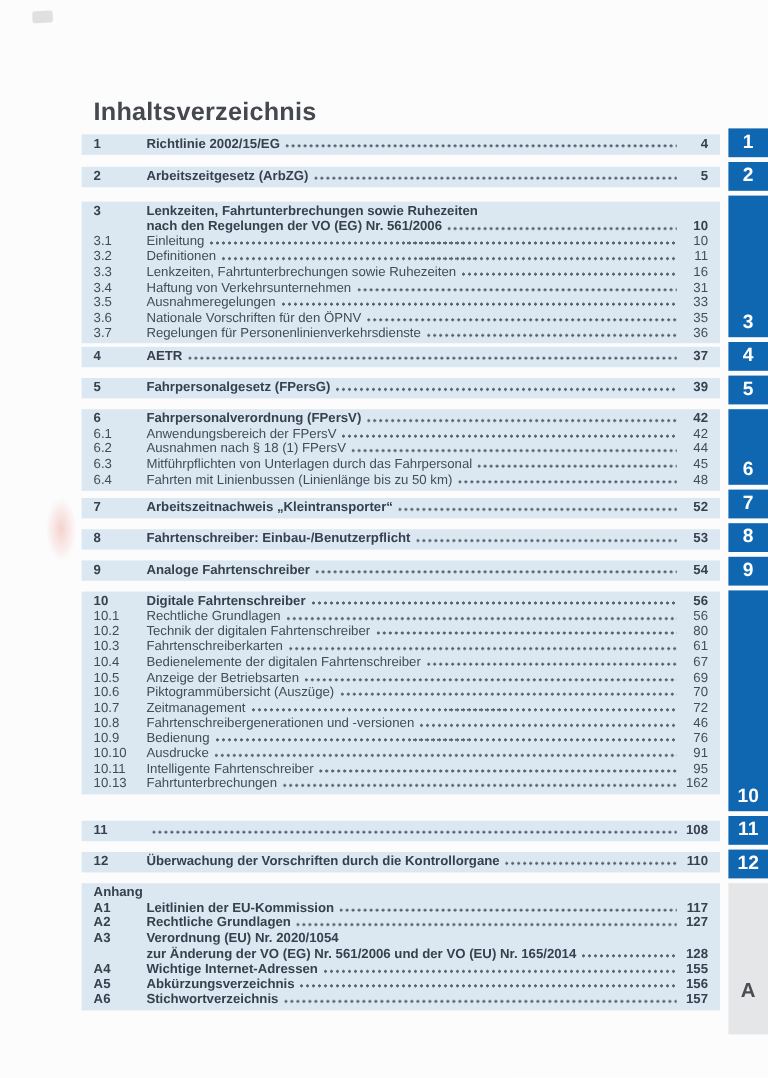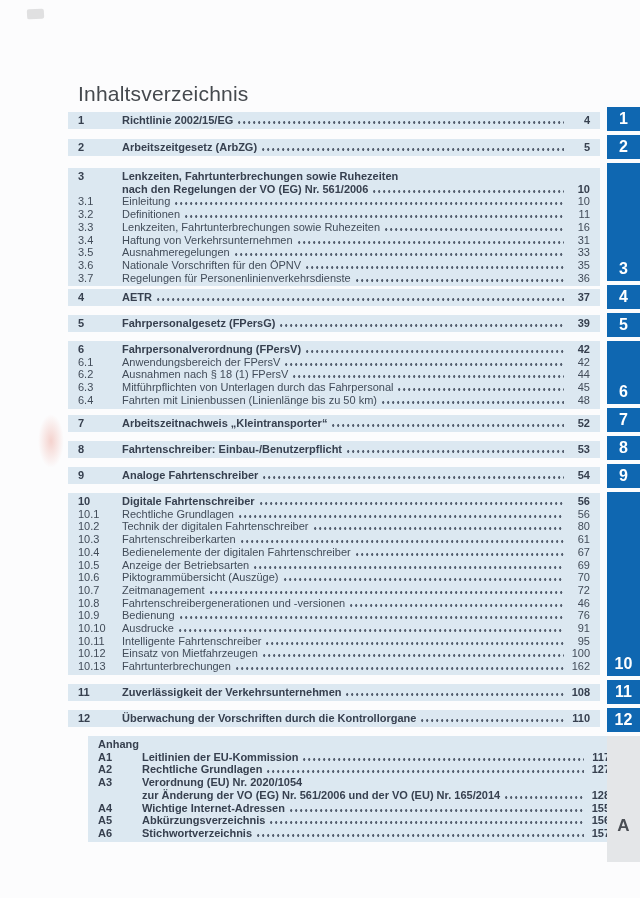--- a/index.html
+++ b/index.html
@@ -5,21 +5,21 @@
   html,body{margin:0;padding:0;}
   #page{
     position:relative;
     width:640px;height:898px;
     background:#fcfcfd;
     overflow:hidden;
     font-family:"Liberation Sans", sans-serif;
   }
   .title{
     position:absolute;left:78px;top:82px;
-    font-size:21px;font-weight:normal;color:#45494e;
+    font-size:21px;font-weight:bold;color:#45494e;
     letter-spacing:.2px;
   }
   .block{
     position:absolute;left:68px;width:532px;
     background:#dce8f1;
     padding:2px 10px 2px 10px;
     box-sizing:border-box;
   }
   .row{
     display:flex;align-items:baseline;
@@ -270,49 +270,42 @@
           <span class="leader"></span>
           <span class="page-num">91</span>
         </div>
         <div class="row">
           <span class="num">10.11</span>
           <span class="txt">Intelligente Fahrtenschreiber</span>
           <span class="leader"></span>
           <span class="page-num">95</span>
         </div>
         <div class="row">
-          <span class="num">10.12</span>
-          <span class="txt">Einsatz von Mietfahrzeugen</span>
-          <span class="leader"></span>
-          <span class="page-num">100</span>
-        </div>
-        <div class="row">
           <span class="num">10.13</span>
           <span class="txt">Fahrtunterbrechungen</span>
           <span class="leader"></span>
           <span class="page-num">162</span>
         </div>
       </div>
       <div class="block" style="top: 684px;">
         <div class="row bold">
           <span class="num">11</span>
-          <span class="txt">Zuverlässigkeit der Verkehrsunternehmen</span>
           <span class="leader"></span>
           <span class="page-num">108</span>
         </div>
       </div>
       <div class="block" style="top: 710px;">
         <div class="row bold">
           <span class="num">12</span>
           <span class="txt">Überwachung der Vorschriften durch die Kontrollorgane</span>
           <span class="leader"></span>
           <span class="page-num">110</span>
         </div>
       </div>
-      <div class="block" style="top: 736px; margin-left: 20px;">
+      <div class="block" style="top: 736px;">
         <div class="row bold">
           <span class="num">Anhang</span>
           <span class="txt"></span>
         </div>
         <div class="row bold">
           <span class="num">A1</span>
           <span class="txt">Leitlinien der EU-Kommission</span>
           <span class="leader"></span>
           <span class="page-num">117</span>
         </div>

